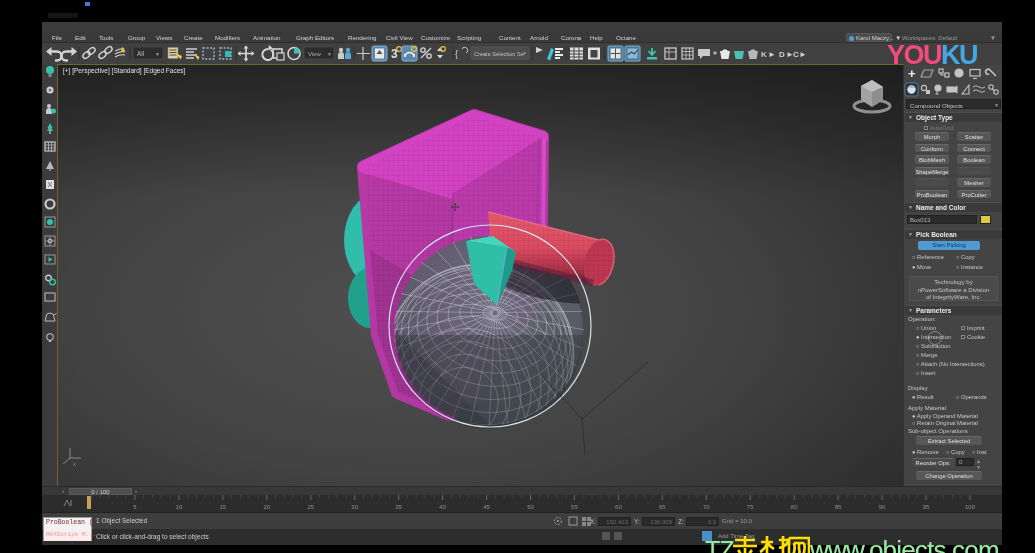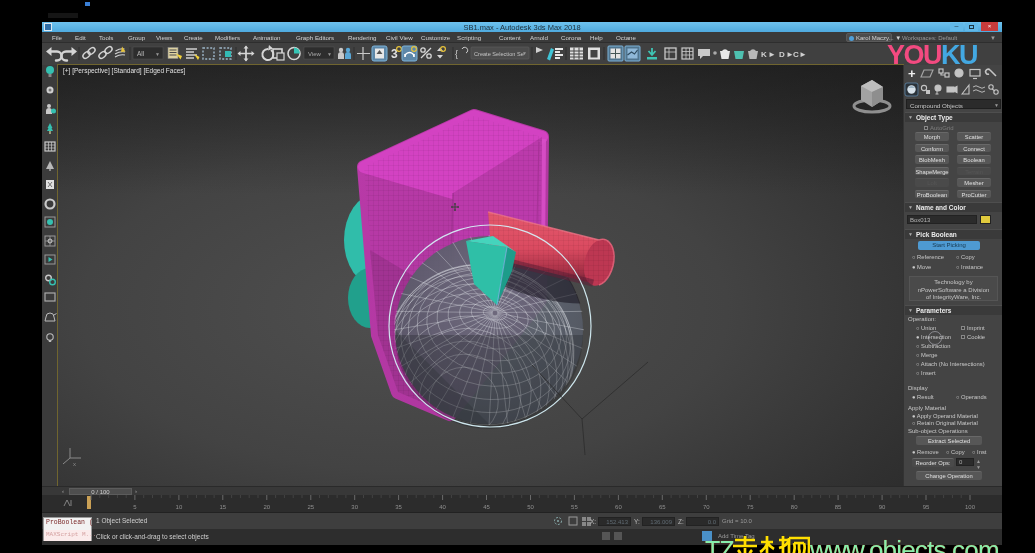--- a/index.html
+++ b/index.html
@@ -19,29 +19,20 @@
     font-size:6px; color:#5f6a72; text-align:right; padding-right:2px; line-height:8px; }
 </style>
 </head>
 <body>
 
 <div class="abs" style="left:85px;top:2px;width:5px;height:4px;background:#3a7fd5"></div>
 <div class="abs" style="left:48px;top:13px;width:30px;height:5px;background:#151515"></div>
 
 <div id="win">
 
-  <div class="abs" style="left:0;top:0;width:960px;height:10px;background:linear-gradient(#6ec2ee,#4faade);">
-    <div class="abs" style="left:2px;top:1px;width:8px;height:8px;background:#2f6fa8;border:1px solid #dce8f0"></div>
-    <div class="abs" style="left:0;top:1px;width:960px;text-align:center;font-size:7.5px;color:#20323d;">SB1.max - Autodesk 3ds Max 2018</div>
-    <div class="abs" style="left:908px;top:1px;width:13px;height:8px;background:#61b8e8;color:#1d3542;font-size:7px;text-align:center;line-height:6px;">–</div>
-    <div class="abs" style="left:923px;top:1px;width:13px;height:8px;background:#61b8e8;">
-        <span class="abs" style="left:3.5px;top:1.5px;width:5px;height:4px;border:1px solid #1d3542;"></span>
-      </div>
-    <div class="abs" style="left:939px;top:0px;width:17px;height:9px;background:#c83b3b;color:#fff;font-size:6px;text-align:center;line-height:9px;">×</div>
-  </div>
 
   <div class="abs" style="left:0;top:10px;width:960px;height:11px;background:#3a3a3a;border-bottom:1px solid #2e2e2e;">
     <span class="t6 abs" style="left:10px;top:2px;">File</span>
     <span class="t6 abs" style="left:33px;top:2px;">Edit</span>
     <span class="t6 abs" style="left:57px;top:2px;">Tools</span>
     <span class="t6 abs" style="left:86px;top:2px;">Group</span>
     <span class="t6 abs" style="left:114px;top:2px;">Views</span>
     <span class="t6 abs" style="left:142px;top:2px;">Create</span>
     <span class="t6 abs" style="left:173px;top:2px;">Modifiers</span>
     <span class="t6 abs" style="left:211px;top:2px;">Animation</span>

